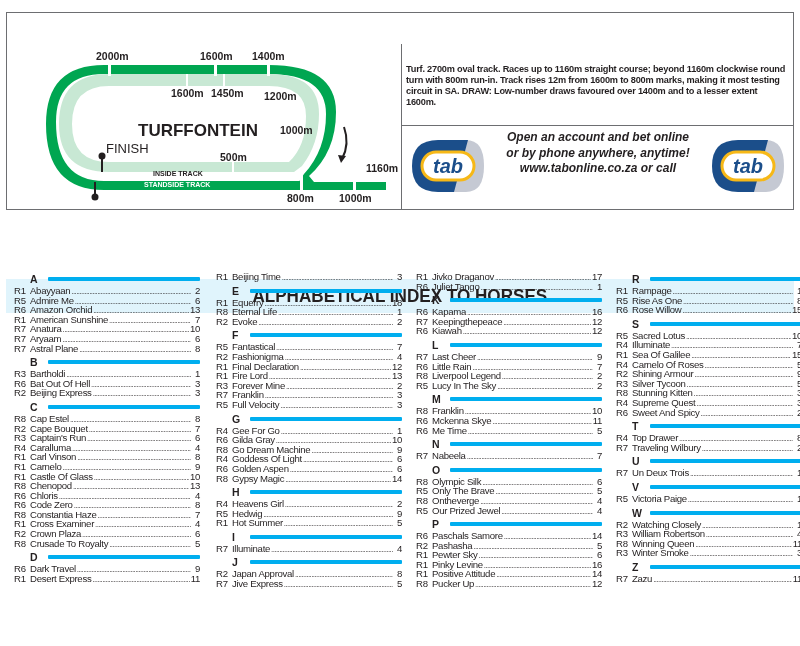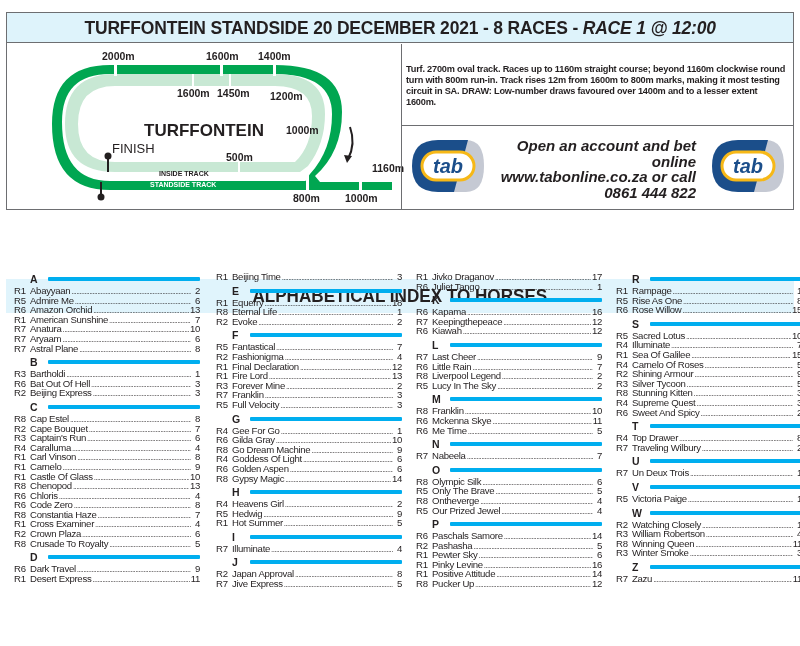--- a/index.html
+++ b/index.html
@@ -4,25 +4,25 @@
 <style>
   * { box-sizing: border-box; margin: 0; padding: 0; }
   html, body { width: 800px; height: 646px; background: #ffffff; overflow: hidden; }
   body { font-family: "Liberation Sans", sans-serif; color: #231f20; position: relative; }
 
   .top-box { position: absolute; left: 6px; top: 12px; width: 788px; height: 198px; border: 1px solid #6d6e71; }
   .title-bar { height: 30px; background: #def3fb; border-bottom: 1px solid #6d6e71; text-align: center; }
   .title-bar span.t { font-family: "Liberation Sans", sans-serif; font-weight: bold; font-size: 19px; line-height: 30px; letter-spacing: -0.2px; transform: scaleX(0.92); display: inline-block; }
   .title-bar span.it { font-style: italic; }
 
-  .map-area { position: absolute; left: 13px; top: 31px; width: 394px; height: 154px; text-align: right; }
+  .map-area { position: absolute; left: 7px; top: 31px; width: 394px; height: 154px; text-align: right; }
   .info-area { position: absolute; left: 394px; top: 31px; width: 392px; height: 166px; border-left: 1px solid #6d6e71; }
   .desc { height: 82px; padding: 20px 4px; font-size: 9.2px; line-height: 11px; font-weight: bold; letter-spacing: -0.2px; border-bottom: 1px solid #6d6e71; }
   .ad { position: relative; height: 83px; }
-  .ad-text { position: absolute; left: 98px; width: 196px; top: 12px; text-align: right; font-weight: bold; font-style: italic; font-size: 15px; line-height: 15.5px; }
+  .ad-text { position: absolute; left: 98px; width: 196px; top: 4px; text-align: center; font-weight: bold; font-style: italic; font-size: 12px; line-height: 15.5px; }
   .tab-logo { position: absolute; top: 12px; width: 76px; height: 56px; }
   .tab-logo.left { left: 8px; }
   .tab-logo.right { left: 308px; }
 
   .index-header { position: absolute; left: 6px; top: 231px; width: 788px; height: 34px; background: #e0f4fc; text-align: center; margin-top: 48px; }
   .index-header span { font-weight: bold; font-size: 19px; line-height: 34px; display: inline-block; transform: scaleX(0.9); }
 
   .col { position: absolute; top: 272px; width: 186px; }
   .col1 { left: 14px; }
   .col2 { left: 216px; }
@@ -37,23 +37,20 @@
   .row .name { }
   .row .dots { flex: 1; overflow: hidden; margin: 0 1px; }
   .row .dots::before { content: "........................................................................................................................"; font-size: 8px; letter-spacing: -0.6px; }
   .row .num { text-align: right; min-width: 8px; }
   .gap { height: 2px; }
 </style>
 </head>
 <body>
 
 <div class="top-box">
-  <div class="title-bar">
-    <span class="t"><span>TURFFONTEIN STANDSIDE 20 DECEMBER 2021 - 8 RACES - </span><span class="it">RACE 1 @ 12:00</span></span>
-  </div>
 
   <div class="map-area">
     <svg width="394" height="166" viewBox="0 0 394 166">
 
       <path d="M90,21 L255,21 Q322,21 322,68 Q322,108 295,132 L300,138 L372,138 L372,146 L290,146 Q278,146 290,130 Q312,106 312,70 Q312,30 255,30 L90,30 Q42,30 42,78 Q42,137 90,137 L290,137 L290,146 L90,146 Q32,146 32,80 Q32,21 90,21 Z" fill="#00a651"></path>
 
       <path d="M95,30 L255,30 Q305,30 305,70 Q305,100 288,122 L280,128 L95,128 Q45,128 45,80 Q45,30 95,30 Z M95,42 Q58,42 58,80 Q58,118 95,118 L275,118 Q292,102 292,72 Q292,42 255,42 Z" fill="#c8e8d4" fill-rule="evenodd"></path>
 
       <rect x="94" y="19" width="3" height="13" fill="#fff"></rect>
       <rect x="200" y="19" width="3" height="13" fill="#fff"></rect>
@@ -97,22 +94,22 @@
     <div class="desc">Turf. 2700m oval track. Races up to 1160m straight course; beyond 1160m clockwise round turn with 800m run-in. Track rises 12m from 1600m to 800m marks, making it most testing circuit in SA. DRAW: Low-number draws favoured over 1400m and to a lesser extent 1600m.</div>
     <div class="ad">
       <svg class="tab-logo left" viewBox="0 0 76 56">
         <path d="M28,2 L56,2 Q74,2 74,28 Q74,54 56,54 L28,54 Z" fill="#c5c9d3"></path>
         <path d="M28,2 Q2,2 2,28 Q2,54 28,54 L44,54 L58,2 Z" fill="#1b4e8a"></path>
         <rect x="12" y="14" width="52" height="28" rx="14" fill="#ffffff" stroke="#f6b817" stroke-width="3"></rect>
         <text x="38" y="35" text-anchor="middle" font-family="Liberation Sans, sans-serif" font-weight="bold" font-style="italic" font-size="20" fill="#1b4e8a">tab</text>
       </svg>
       <div class="ad-text">
         <div>Open an account and bet online</div>
+        <div>or by phone anywhere, anytime!</div>
         <div>www.tabonline.co.za or call</div>
-        <div>0861 444 822</div>
       </div>
       <svg class="tab-logo right" viewBox="0 0 76 56">
         <path d="M28,2 L56,2 Q74,2 74,28 Q74,54 56,54 L28,54 Z" fill="#c5c9d3"></path>
         <path d="M28,2 Q2,2 2,28 Q2,54 28,54 L44,54 L58,2 Z" fill="#1b4e8a"></path>
         <rect x="12" y="14" width="52" height="28" rx="14" fill="#ffffff" stroke="#f6b817" stroke-width="3"></rect>
         <text x="38" y="35" text-anchor="middle" font-family="Liberation Sans, sans-serif" font-weight="bold" font-style="italic" font-size="20" fill="#1b4e8a">tab</text>
       </svg>
     </div>
   </div>
 </div>

